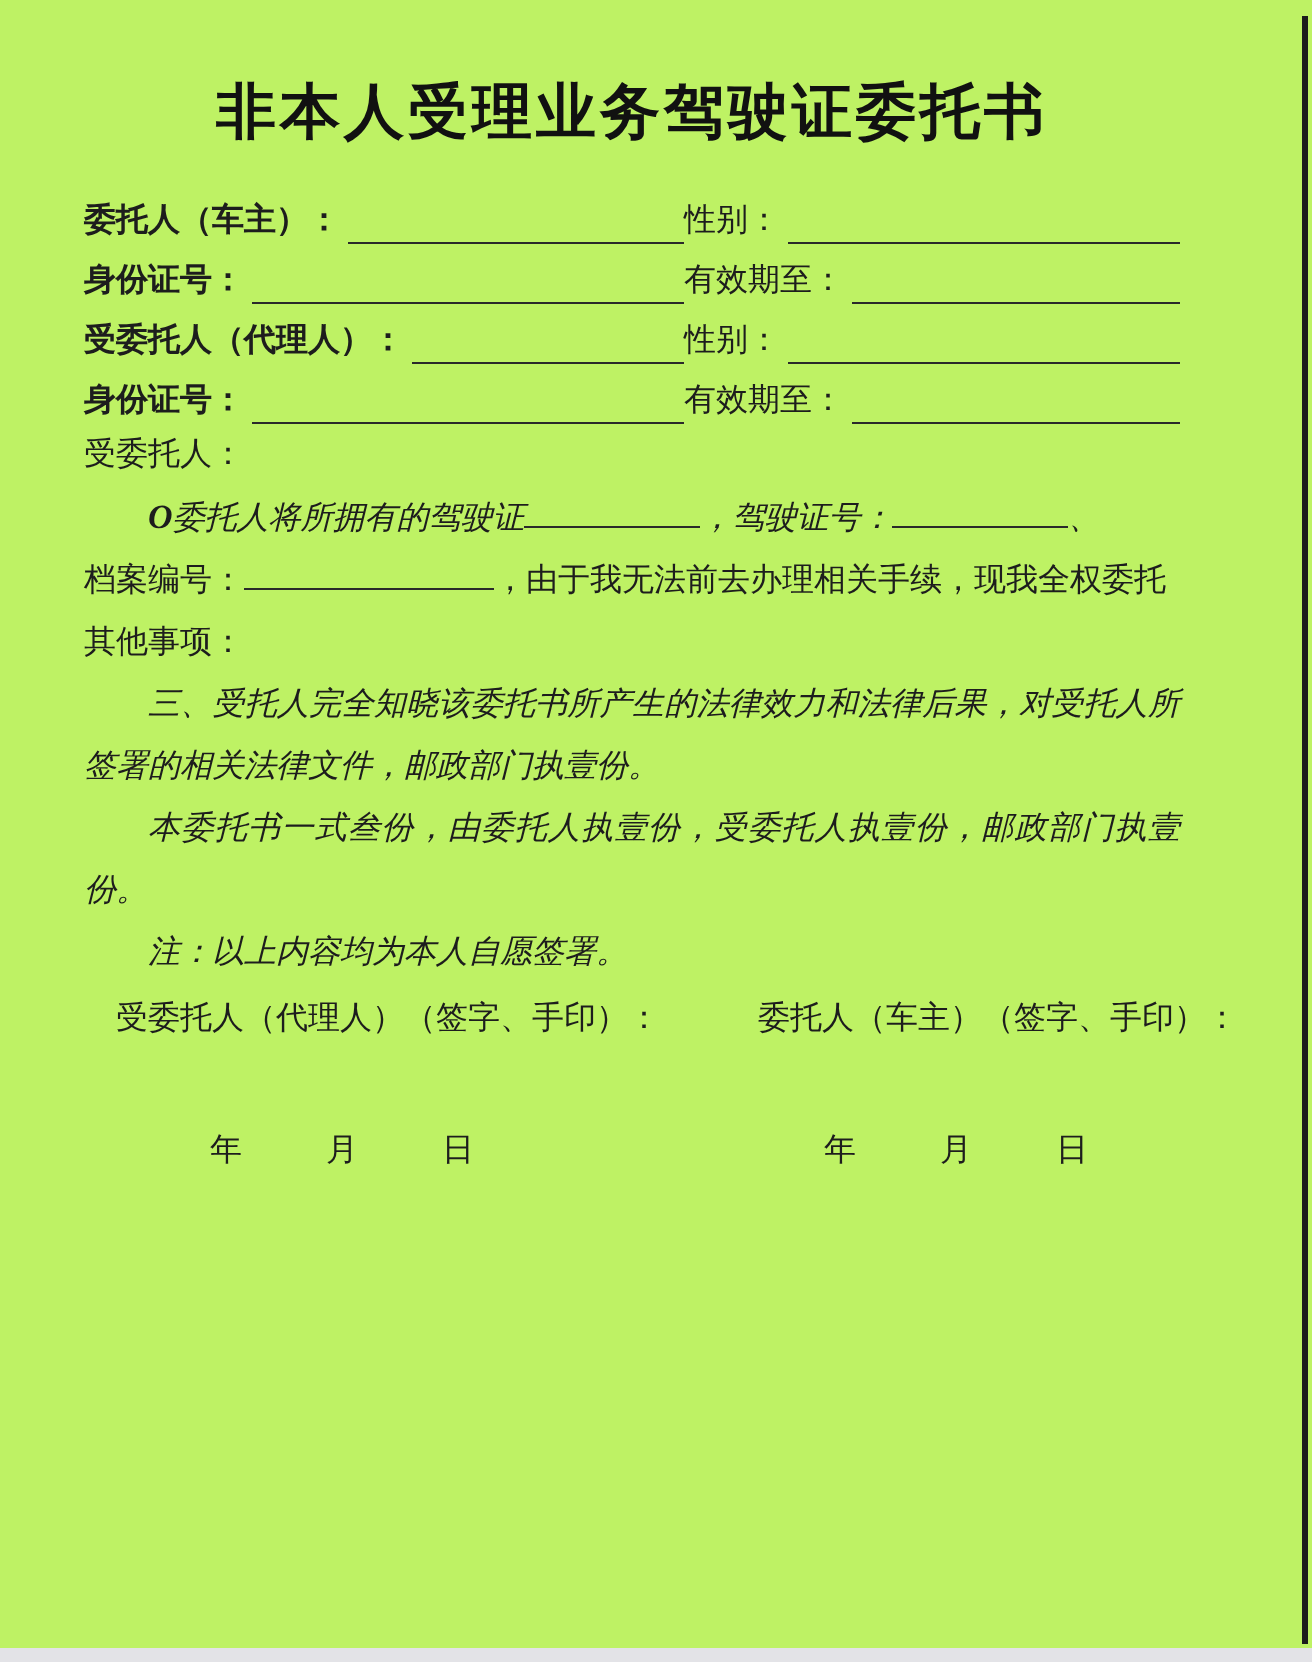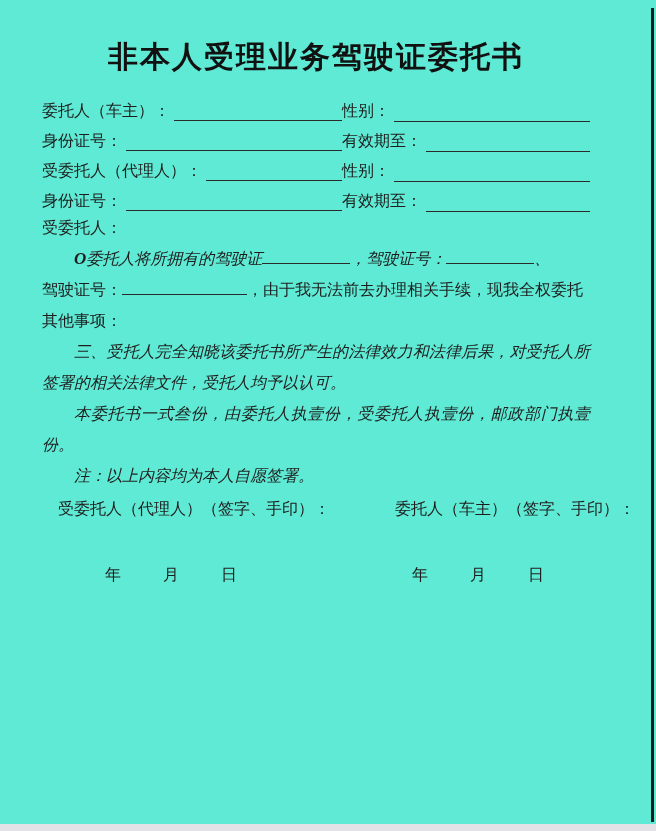--- a/index.html
+++ b/index.html
@@ -5,21 +5,21 @@
   * { margin: 0; padding: 0; box-sizing: border-box; }
   html, body { background: #ffffff; }
   body {
     font-family: "Liberation Serif", "DejaVu Serif", serif;
     color: #1d1d1d;
   }
   .page {
     position: relative;
     width: 656px;
     height: 831px;
-    background: #5eead4;
+    background: #bef264;
     overflow: hidden;
   }
   .right-border {
     position: absolute;
     top: 8px;
     right: 2px;
     width: 3px;
     height: 814px;
     background: #1c1c1c;
   }
@@ -48,21 +48,22 @@
   
   .field-row {
     display: flex;
     align-items: flex-end;
     height: 30px;
     line-height: 22px;
   }
   .field-half-left {
     flex: 0 0 300px;
     display: flex;
-    align-items: center;
+    align-items: flex-end;
+    font-weight: bold;
   }
   .field-half-right {
     flex: 1;
     display: flex;
     align-items: flex-end;
   }
   .field-label { white-space: nowrap; }
   .field-blank {
     flex: 1;
     border-bottom: 1.5px solid #2a2a2a;
@@ -92,21 +93,20 @@
   .w100 { width: 100px; }
   .w36  { width: 36px; }
   .w44  { width: 44px; }
   .gap-left { margin-left: 10px; }
   .checkbox { font-family: "DejaVu Sans", sans-serif; }
   
   .sig-row {
     display: flex;
     line-height: 31px;
     margin-top: 2px;
-    gap: 16px;
   }
   .sig-left {
     flex: 0 0 337px;
     padding-left: 16px;
     white-space: nowrap;
   }
   .sig-right {
     flex: 1;
     white-space: nowrap;
   }
@@ -182,29 +182,29 @@
 
     <div class="body-text">
 
       <p class="line">受委托人：</p>
 
       <p class="line indent">
         <span class="bullet">O</span><span>委托人将所拥有的驾驶证</span><span class="bl w88"></span><span>，驾驶证号：</span><span class="bl w88"></span><span>、</span>
       </p>
 
       <p class="line">
-        <span>驾驶证号：</span><span class="bl w125"></span><span>，由于我无法前去办理相关手续，现我全权委托</span>
+        <span>档案编号：</span><span class="bl w125"></span><span>，由于我无法前去办理相关手续，现我全权委托</span>
       </p>
 
 
       <p class="line">其他事项：</p>
 
 
 
-      <p class="indent">三、受托人完全知晓该委托书所产生的法律效力和法律后果，对受托人所签署的相关法律文件，受托人均予以认可。</p>
+      <p class="indent">三、受托人完全知晓该委托书所产生的法律效力和法律后果，对受托人所签署的相关法律文件，邮政部门执壹份。</p>
 
 
       <p class="indent">本委托书一式叁份，由委托人执壹份，受委托人执壹份，邮政部门执壹份。</p>
 
       <p class="indent">注：以上内容均为本人自愿签署。</p>
 
     </div>
 
     <div class="sig-row">
       <div class="sig-left">受委托人（代理人）（签字、手印）：</div>

